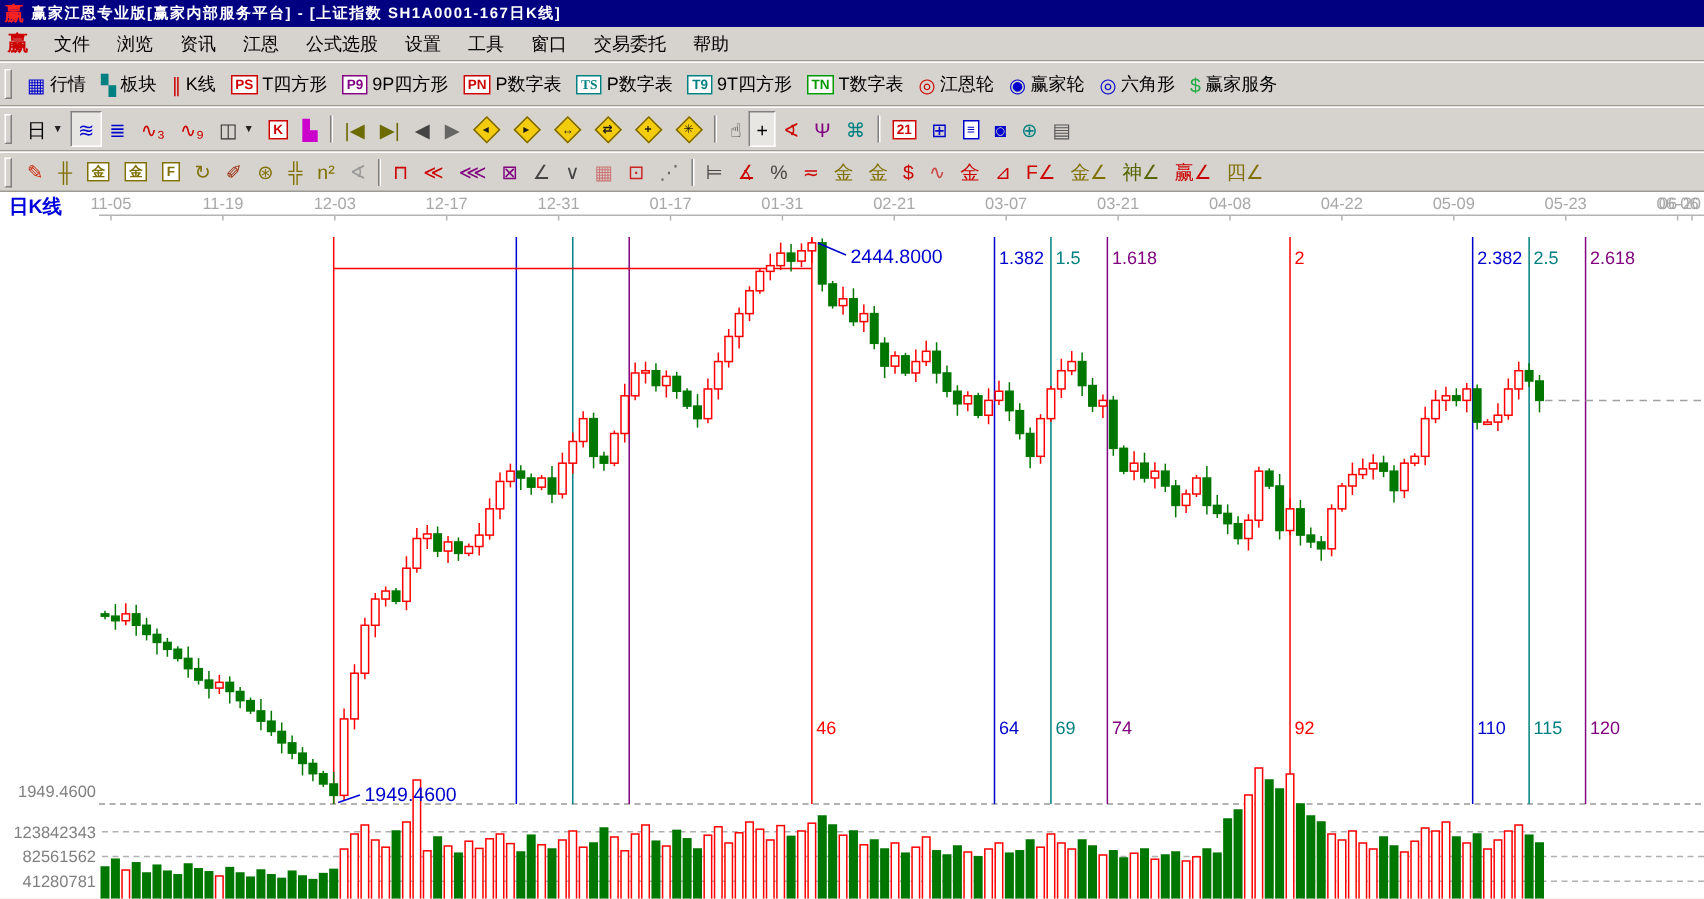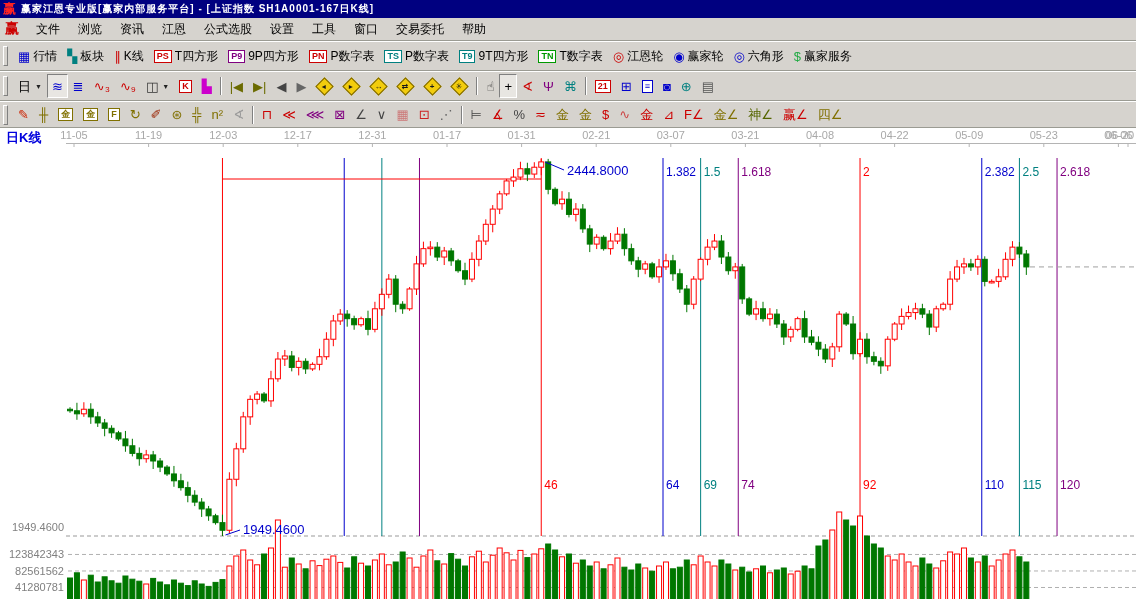--- a/index.html
+++ b/index.html
@@ -72,21 +72,21 @@
     </div>
     <div class="tbtn">
       <span class="glyph boxed" style="color: rgb(128, 0, 128); border-color: rgb(128, 0, 128);">P9</span>
       <span class="lbl">9P四方形</span>
     </div>
     <div class="tbtn">
       <span class="glyph boxed" style="color: rgb(204, 0, 0); border-color: rgb(204, 0, 0);">PN</span>
       <span class="lbl">P数字表</span>
     </div>
     <div class="tbtn">
-      <span class="glyph boxed" style="color: rgb(0, 128, 128); border-color: rgb(0, 128, 128);">TS</span>
+      <span class="glyph boxed" style="color: rgb(0, 128, 128); border-color: rgb(0, 128, 128); font-family: Liberation Serif, serif;">TS</span>
       <span class="lbl">P数字表</span>
     </div>
     <div class="tbtn">
       <span class="glyph boxed" style="color: rgb(0, 128, 128); border-color: rgb(0, 128, 128); text-align: right;">T9</span>
       <span class="lbl">9T四方形</span>
     </div>
     <div class="tbtn">
       <span class="glyph boxed" style="color: rgb(0, 153, 0); border-color: rgb(0, 153, 0);">TN</span>
       <span class="lbl">T数字表</span>
     </div>

